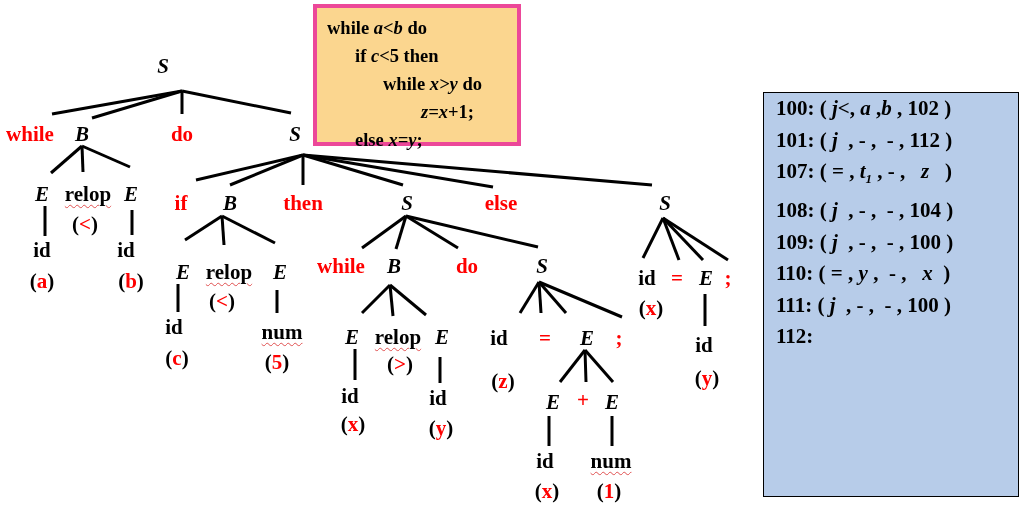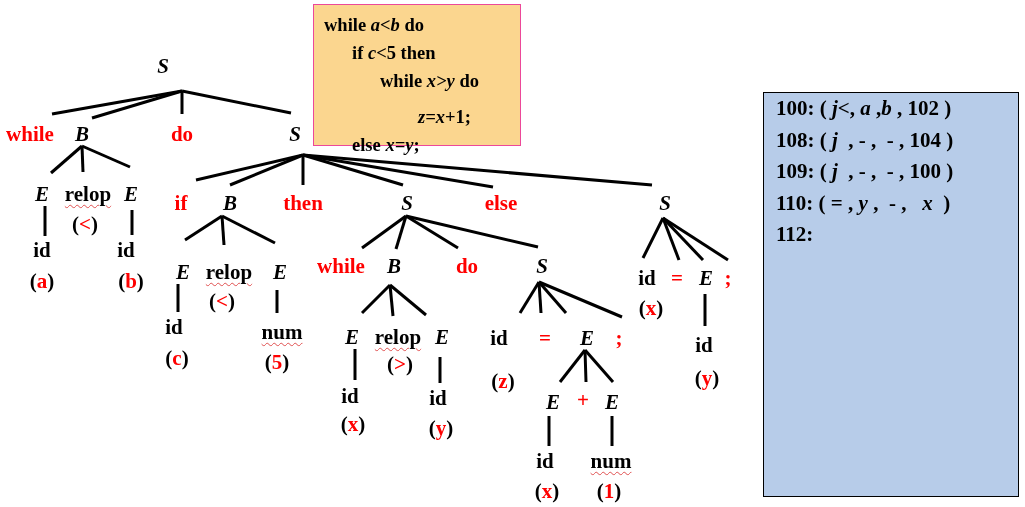--- a/index.html
+++ b/index.html
@@ -7,21 +7,21 @@
          font-family:"Liberation Serif", serif; font-weight:bold; }
   #edges { position:absolute; left:0; top:0; width:1025px; height:507px; }
   .node { position:absolute; font-size:21px; line-height:1; white-space:nowrap;
           transform:translate(-50%, -50%); color:#000; }
   .nt { font-style:italic; }
   .kw { color:#ff0000; }
   .val { color:#000; }
   .val .inner { color:#ff0000; }
   .squig { text-decoration: underline wavy #e05050; text-decoration-thickness:1px; text-underline-offset:3px; }
   #code-box { position:absolute; left:313px; top:4px; width:208px; height:142px;
-              background:#fbd68f; border:1px solid #ec4899; box-sizing:border-box;
+              background:#fbd68f; border:4px solid #ec4899; box-sizing:border-box;
               padding:6px 10px; font-size:18.5px; line-height:28px; }
   #code-box .ln { white-space:nowrap; }
   #code-box i { font-style:italic; }
   #quad-box { position:absolute; left:763px; top:92px; width:256px; height:405px;
               background:#b7cce9; border:1px solid #000; box-sizing:border-box;
               padding:0 12px; font-size:21px; line-height:31.6px; }
   #quad-box .q { white-space:nowrap; }
   #quad-box i { font-style:italic; }
   sub { font-size:13px; }
 </style>
@@ -131,23 +131,26 @@
     <div class="node kw" style="left: 728px; top: 278px;">;</div>
     <div class="node val" style="left: 651px; top: 308px;">(<span class="inner">x</span>)</div>
     <div class="node" style="left: 704px; top: 345px;">id</div>
     <div class="node val" style="left: 707px; top: 378px;">(<span class="inner">y</span>)</div>
   </div>
 
 <div id="code-box">
     <div class="ln" style="padding-left: 0px;"><span>while </span><i>a&lt;b</i><span> do</span></div>
     <div class="ln" style="padding-left: 28px;"><span>if </span><i>c</i><span>&lt;5 then</span></div>
     <div class="ln" style="padding-left: 56px;"><span>while </span><i>x&gt;y</i><span> do</span></div>
-    <div class="ln" style="padding-left: 94px; margin-top: 8px;"><i>z=x</i><span>+1;</span></div>
+    <div class="ln" style="padding-left: 94px;"><i>z=x</i><span>+1;</span></div>
     <div class="ln" style="padding-left: 28px;"><span>else </span><i>x=y</i><span>;</span></div>
   </div>
 
 <div id="quad-box">
     <div class="q"><span>100: </span><span>(&nbsp;<i>j</i>&lt;,&nbsp;<i>a</i>&nbsp;,<i>b</i>&nbsp;,&nbsp;102&nbsp;)</span></div>
+    <div class="q"><span>101: </span><span>(&nbsp;<i>j</i>&nbsp;&nbsp;,&nbsp;-&nbsp;,&nbsp;&nbsp;-&nbsp;,&nbsp;112&nbsp;)</span></div>
+    <div class="q"><span>107: </span><span>(&nbsp;=&nbsp;,&nbsp;<i>t<sub>1</sub></i>&nbsp;,&nbsp;-&nbsp;,&nbsp;&nbsp;&nbsp;<i>z</i>&nbsp;&nbsp;&nbsp;)</span></div>
     <div class="q"><span>108: </span><span>(&nbsp;<i>j</i>&nbsp;&nbsp;,&nbsp;-&nbsp;,&nbsp;&nbsp;-&nbsp;,&nbsp;104&nbsp;)</span></div>
     <div class="q"><span>109: </span><span>(&nbsp;<i>j</i>&nbsp;&nbsp;,&nbsp;-&nbsp;,&nbsp;&nbsp;-&nbsp;,&nbsp;100&nbsp;)</span></div>
     <div class="q"><span>110: </span><span>(&nbsp;=&nbsp;,&nbsp;<i>y</i>&nbsp;,&nbsp;&nbsp;-&nbsp;,&nbsp;&nbsp;&nbsp;<i>x</i>&nbsp;&nbsp;)</span></div>
+    <div class="q"><span>111: </span><span>(&nbsp;<i>j</i>&nbsp;&nbsp;,&nbsp;-&nbsp;,&nbsp;&nbsp;-&nbsp;,&nbsp;100&nbsp;)</span></div>
     <div class="q"><span>112: </span><span></span></div>
   </div>
 
 </body></html>

